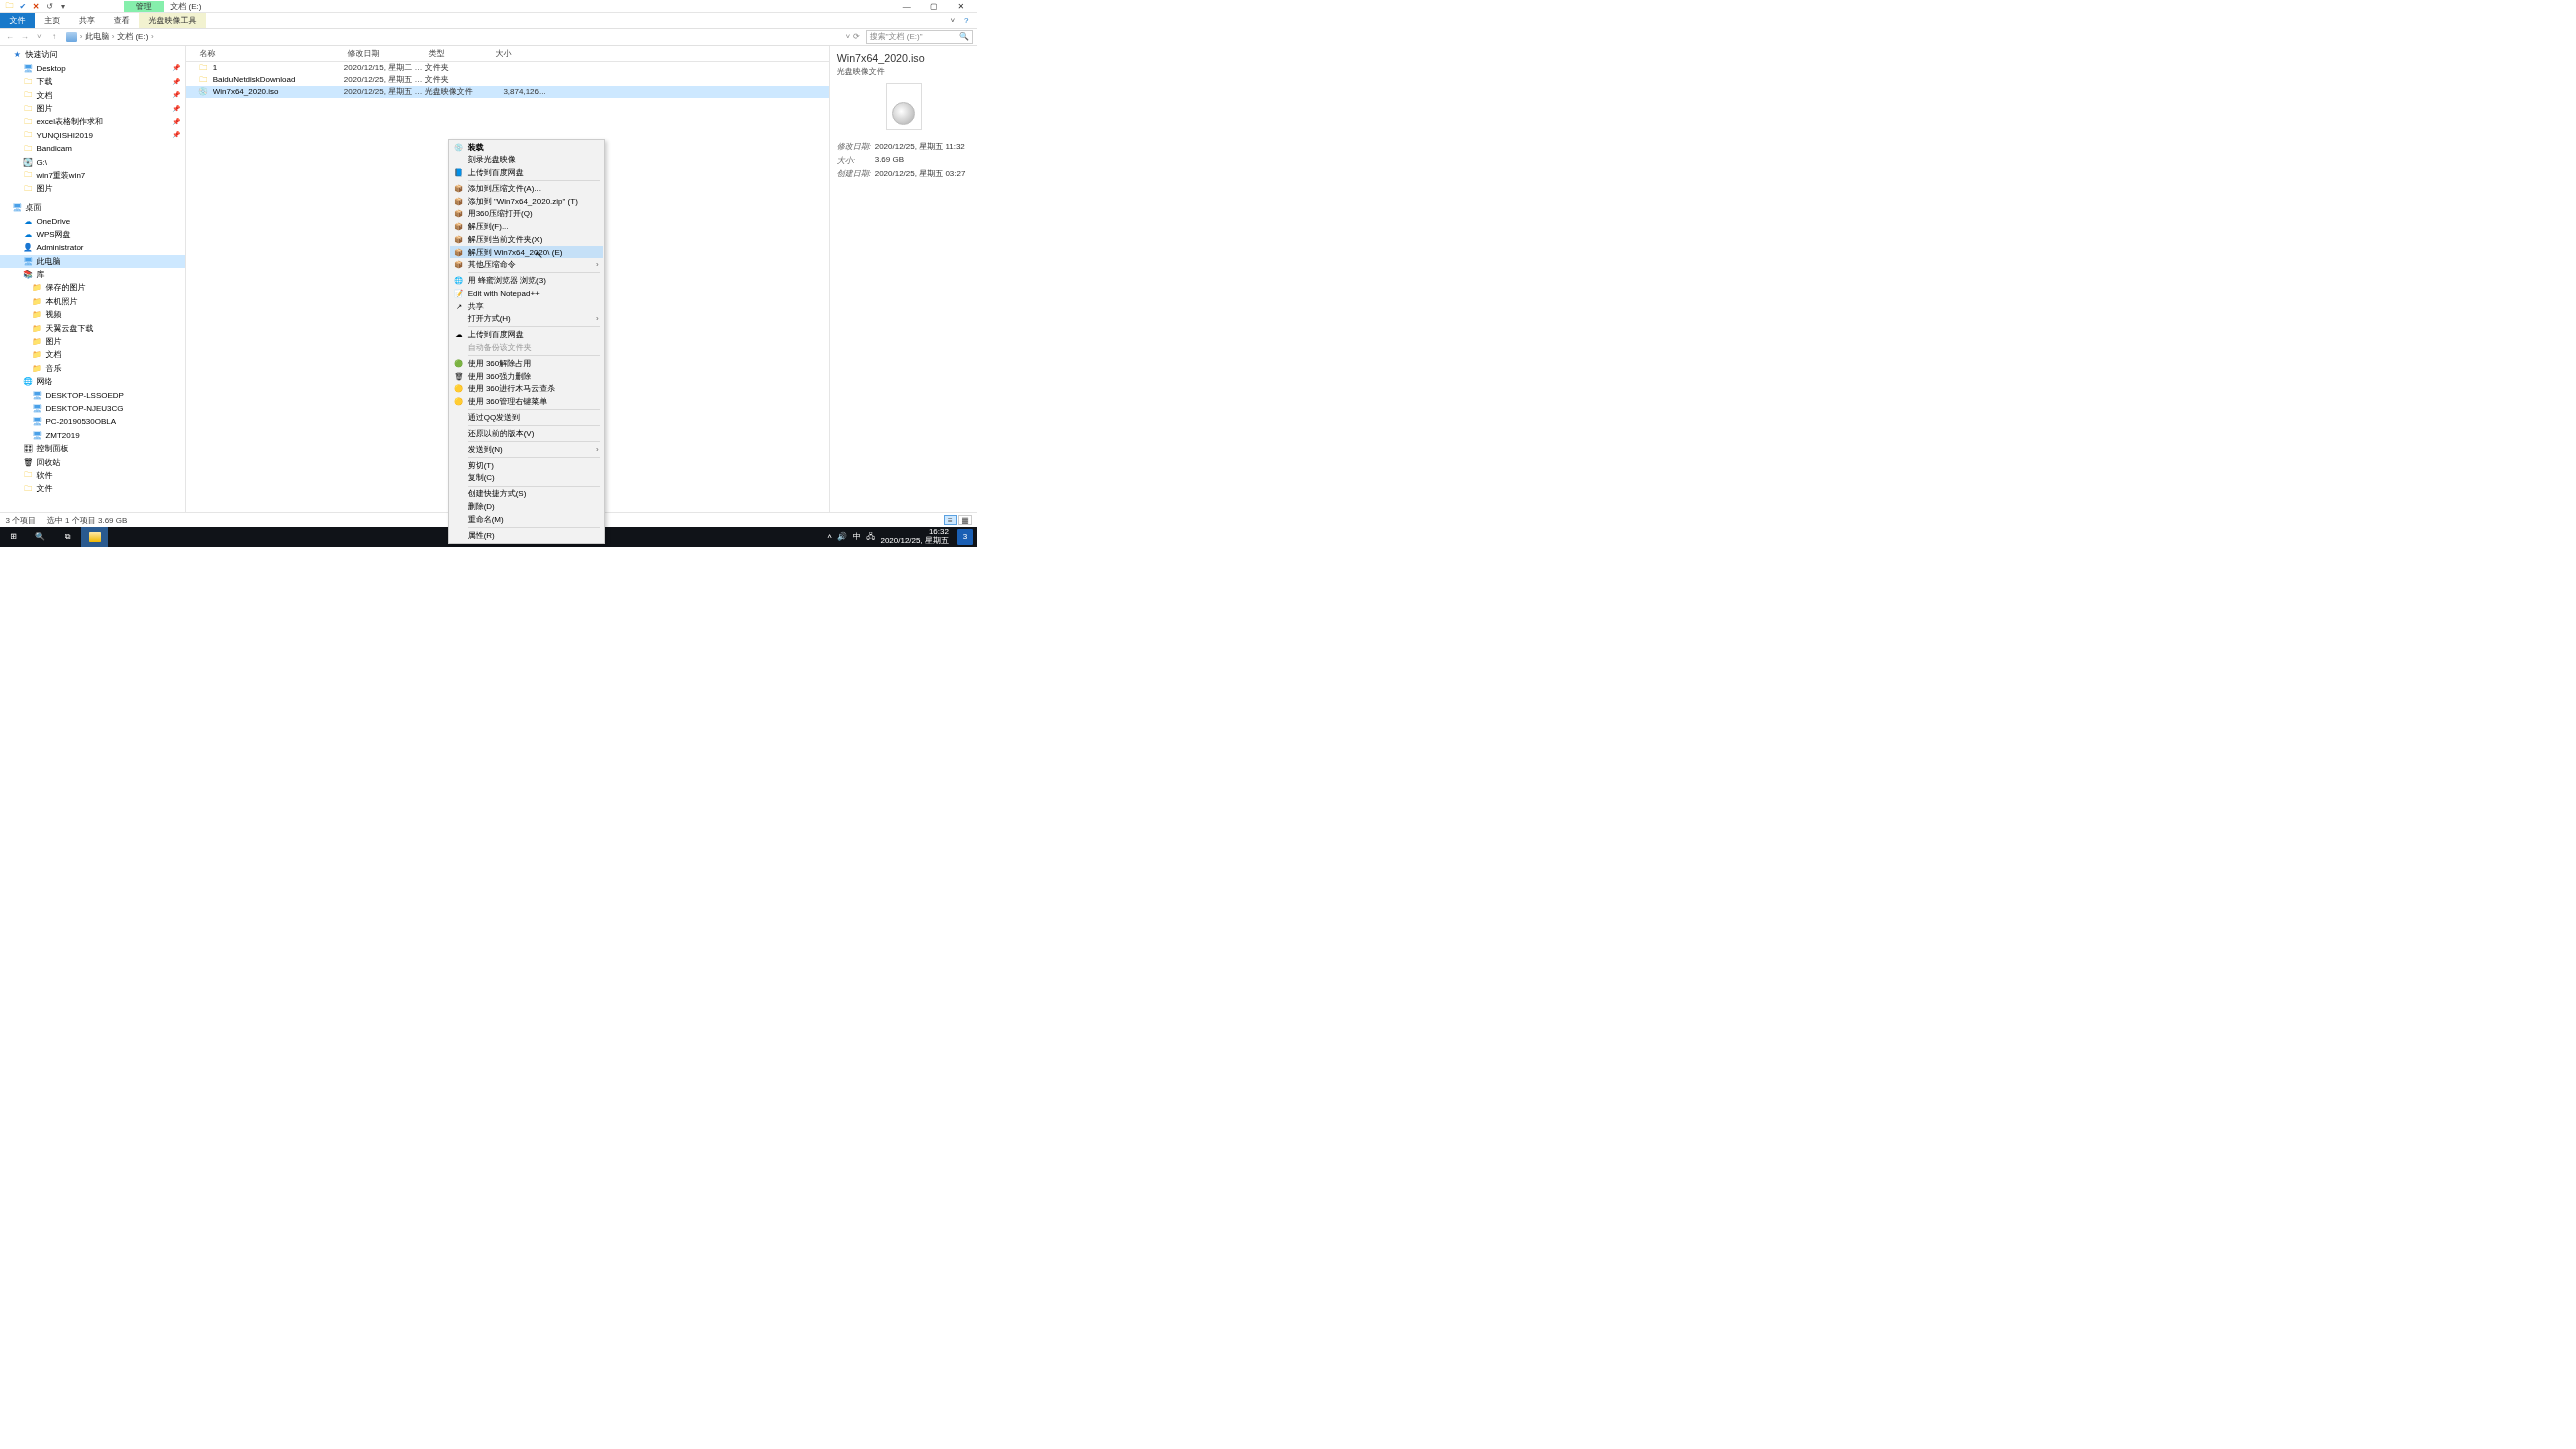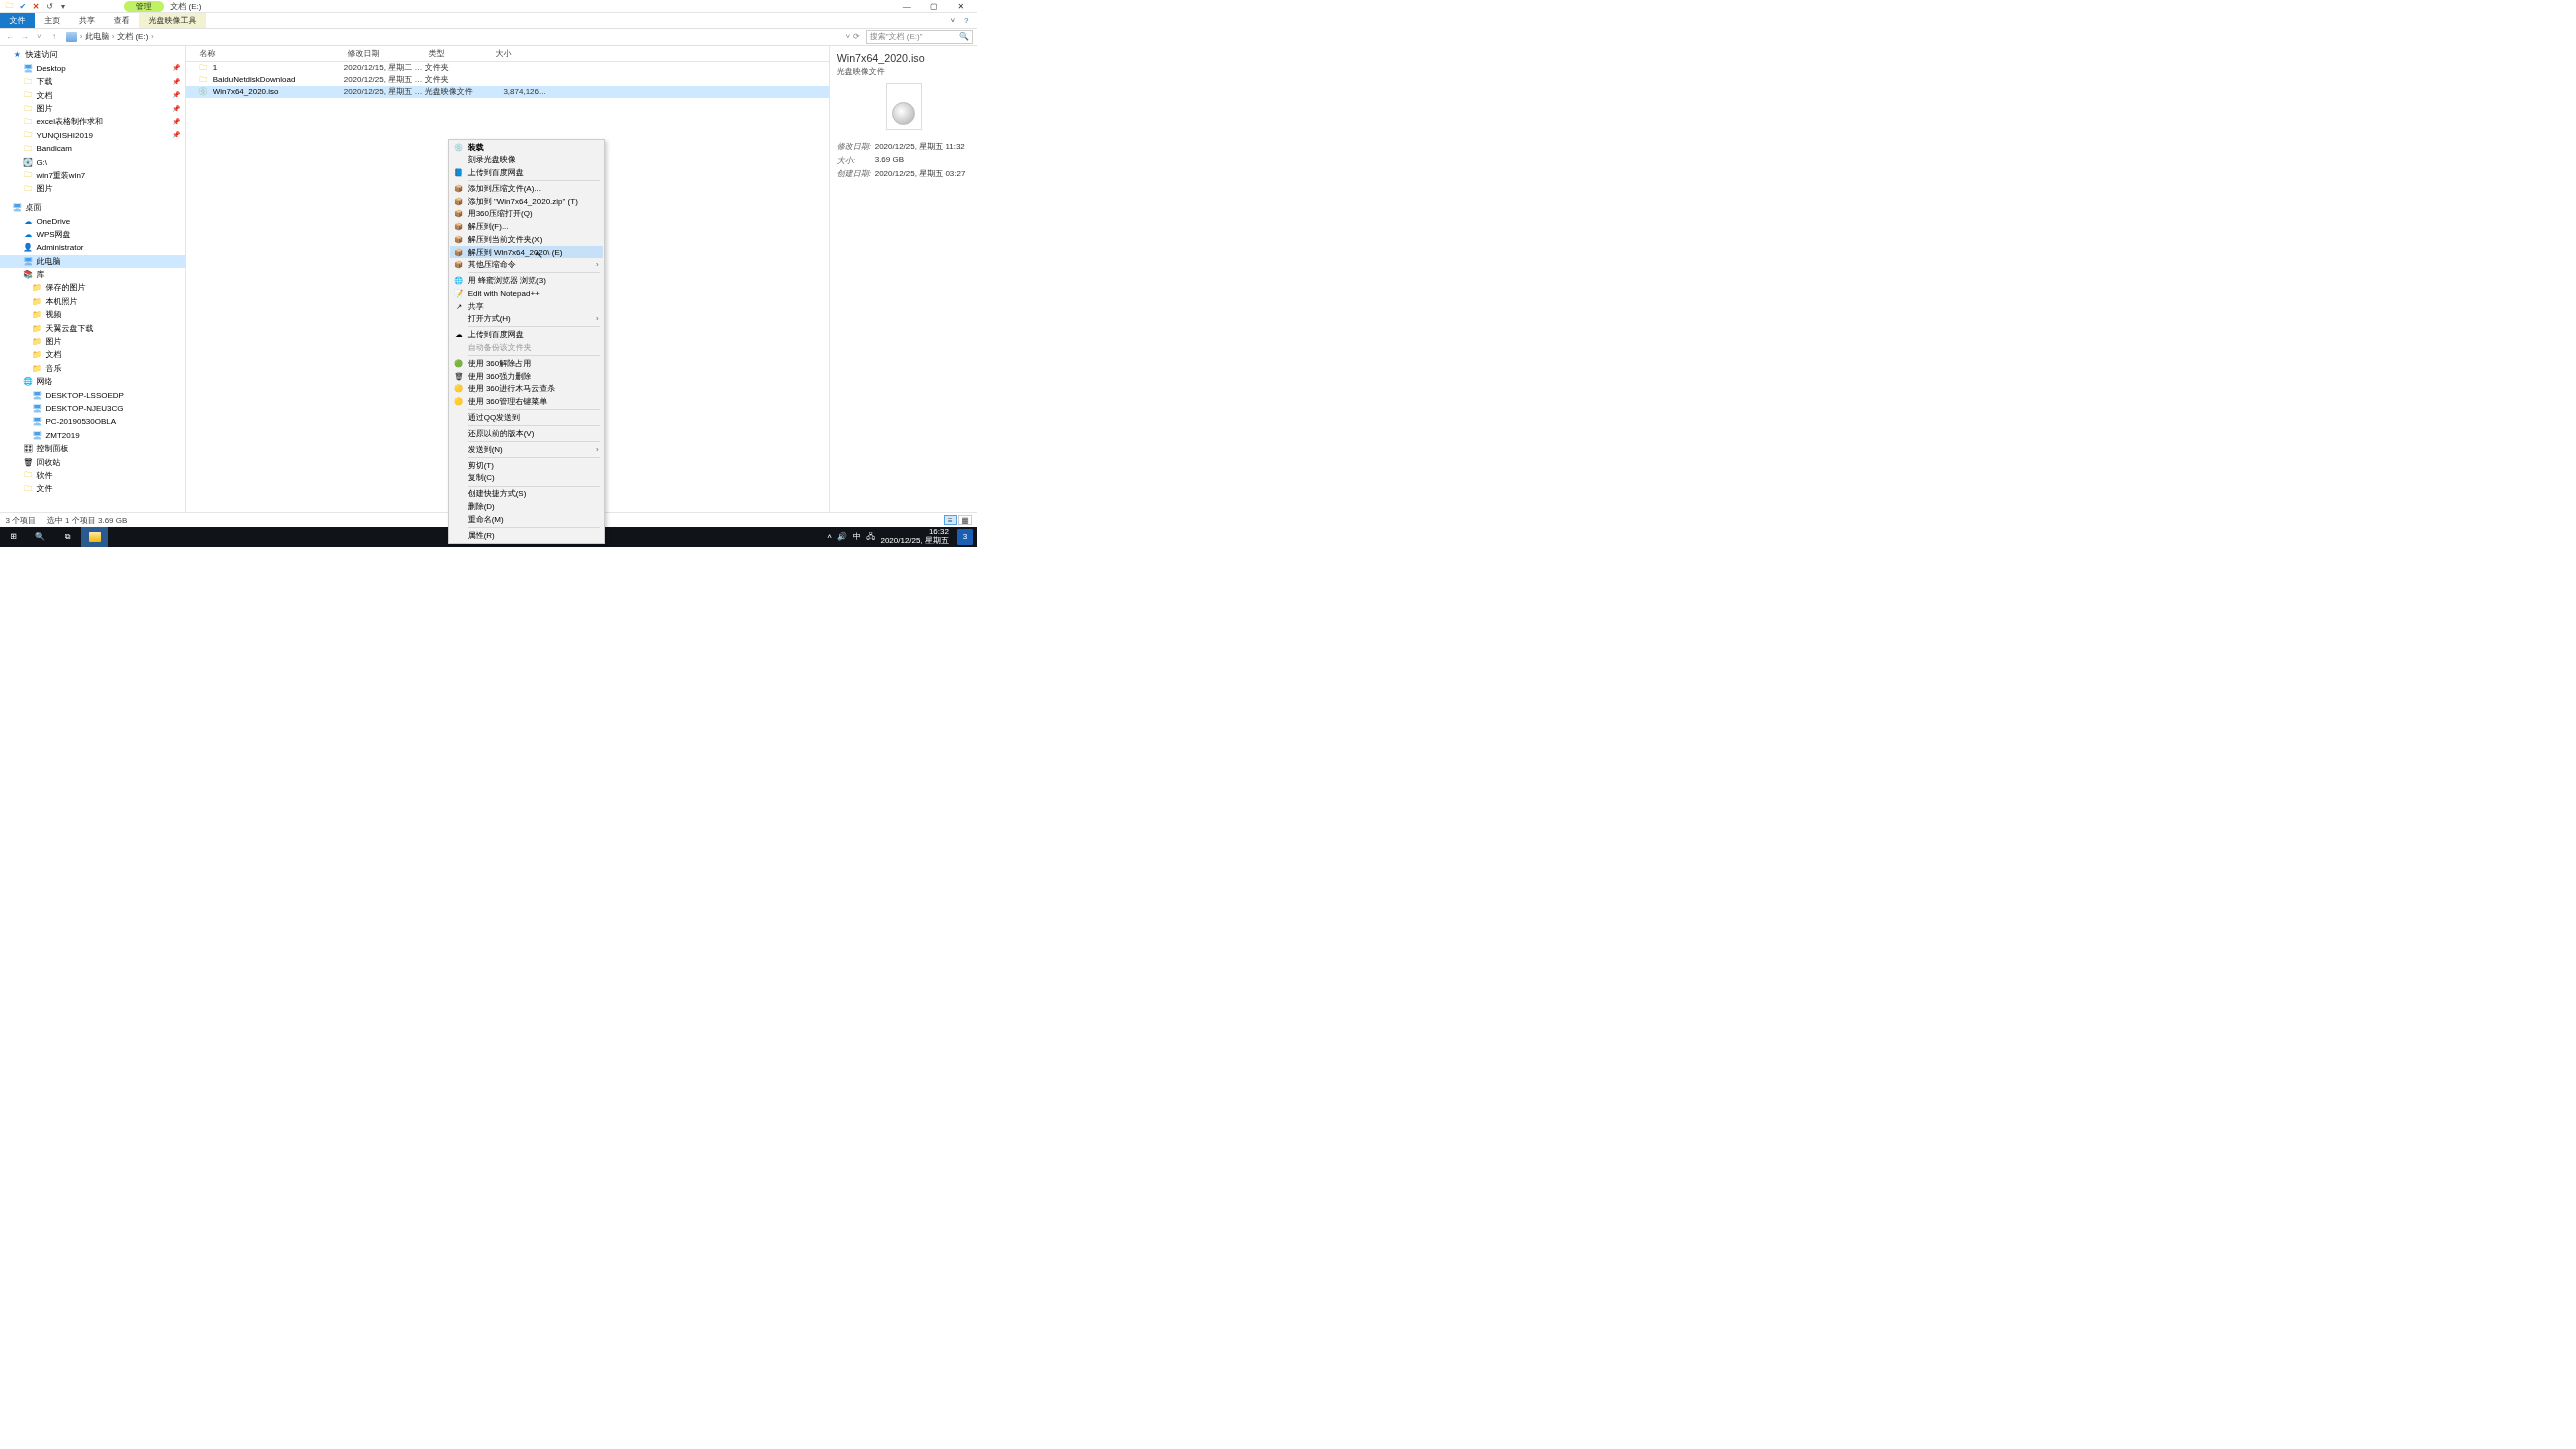--- a/index.html
+++ b/index.html
@@ -4,21 +4,21 @@
 <style>
 * { margin: 0; padding: 0; box-sizing: border-box; font-family: "Segoe UI", "Microsoft YaHei", sans-serif; font-size: 8px; }
 body { background: #fff; width: 977px; height: 547px; overflow: hidden; position: relative; }
 
 
 .qat { height: 13.4px; background: #fff; display: flex; align-items: center; padding: 0 2.7px; border-bottom: 0.7px solid #e5e5e5; }
 .qat-item { width: 13.4px; height: 10.7px; display: flex; align-items: center; justify-content: center; color: #555; }
 .qat-folder { color: #f0b800; }
 .qat-check { color: #2b7cd3; }
 .qat-x { color: #d83b01; font-weight: bold; }
-.tab-context { margin-left: 54px; background: #bef264; padding: 0 12px; color: #333; border-radius: 6px; }
+.tab-context { margin-left: 54px; background: #86efac; padding: 0 12px; color: #333; }
 .window-title { margin-left: 6.7px; color: #333; }
 .window-controls { margin-left: auto; display: flex; }
 .wc-btn { width: 27px; height: 13.4px; display: flex; align-items: center; justify-content: center; color: #333; }
 .wc-close { color: #333; }
 
 
 .ribbon-tabs { height: 14.8px; background: #fff; display: flex; align-items: stretch; }
 .ribbon-tab { padding: 2px 9.4px; color: #333; cursor: pointer; }
 .ribbon-tab.file { background: #1979ca; color: #fff; }
 .ribbon-tab.context { background: #f2f2d0; color: #333; }

